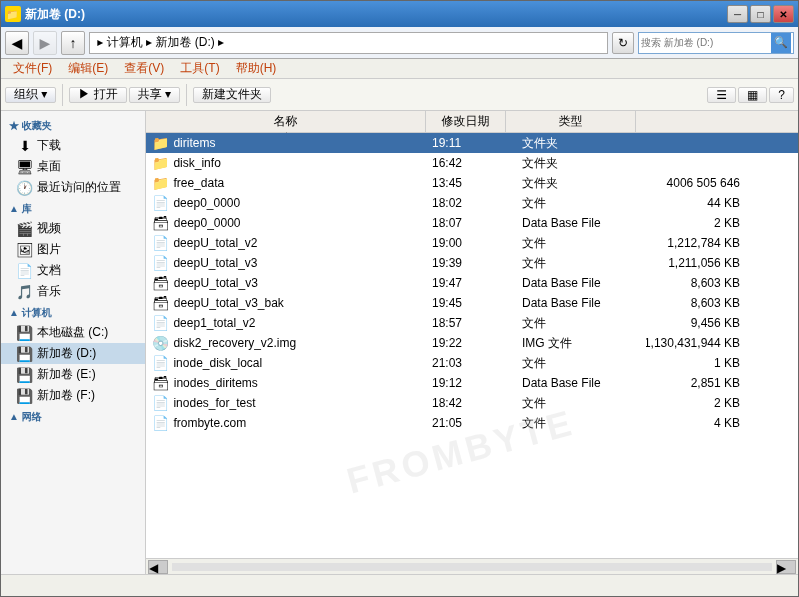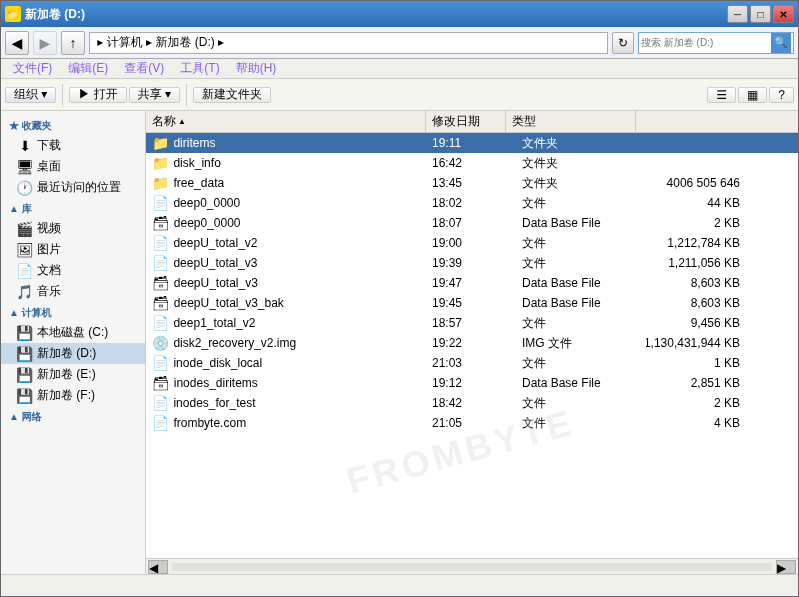--- a/index.html
+++ b/index.html
@@ -145,21 +145,21 @@
       height: 20px;
       display: flex;
       align-items: center;
       padding: 0 4px;
       border-bottom: 1px solid #ccc;
     }
     .menu-item {
       padding: 1px 8px;
       cursor: pointer;
       font-size: 12px;
-      color: #8b5cf6;
+      color: #c2410c;
     }
 
     
     .toolbar {
       background: #f5f5f0;
       height: 32px;
       display: flex;
       align-items: center;
       padding: 2px 4px;
       border-bottom: 1px solid #ccc;
@@ -242,20 +242,21 @@
     .col-header {
       font-size: 12px;
       padding: 2px 6px;
       border-right: 1px solid #ccc;
       cursor: pointer;
       height: 100%;
       display: flex;
       align-items: center;
       white-space: nowrap;
       user-select: none;
+      flex-direction: column;
     }
     .col-name { width: 280px; }
     .col-date { width: 80px; }
     .col-type { width: 130px; }
     .col-size { width: 100px; }
 
     
     .file-list {
       flex: 1;
       overflow-y: auto;

